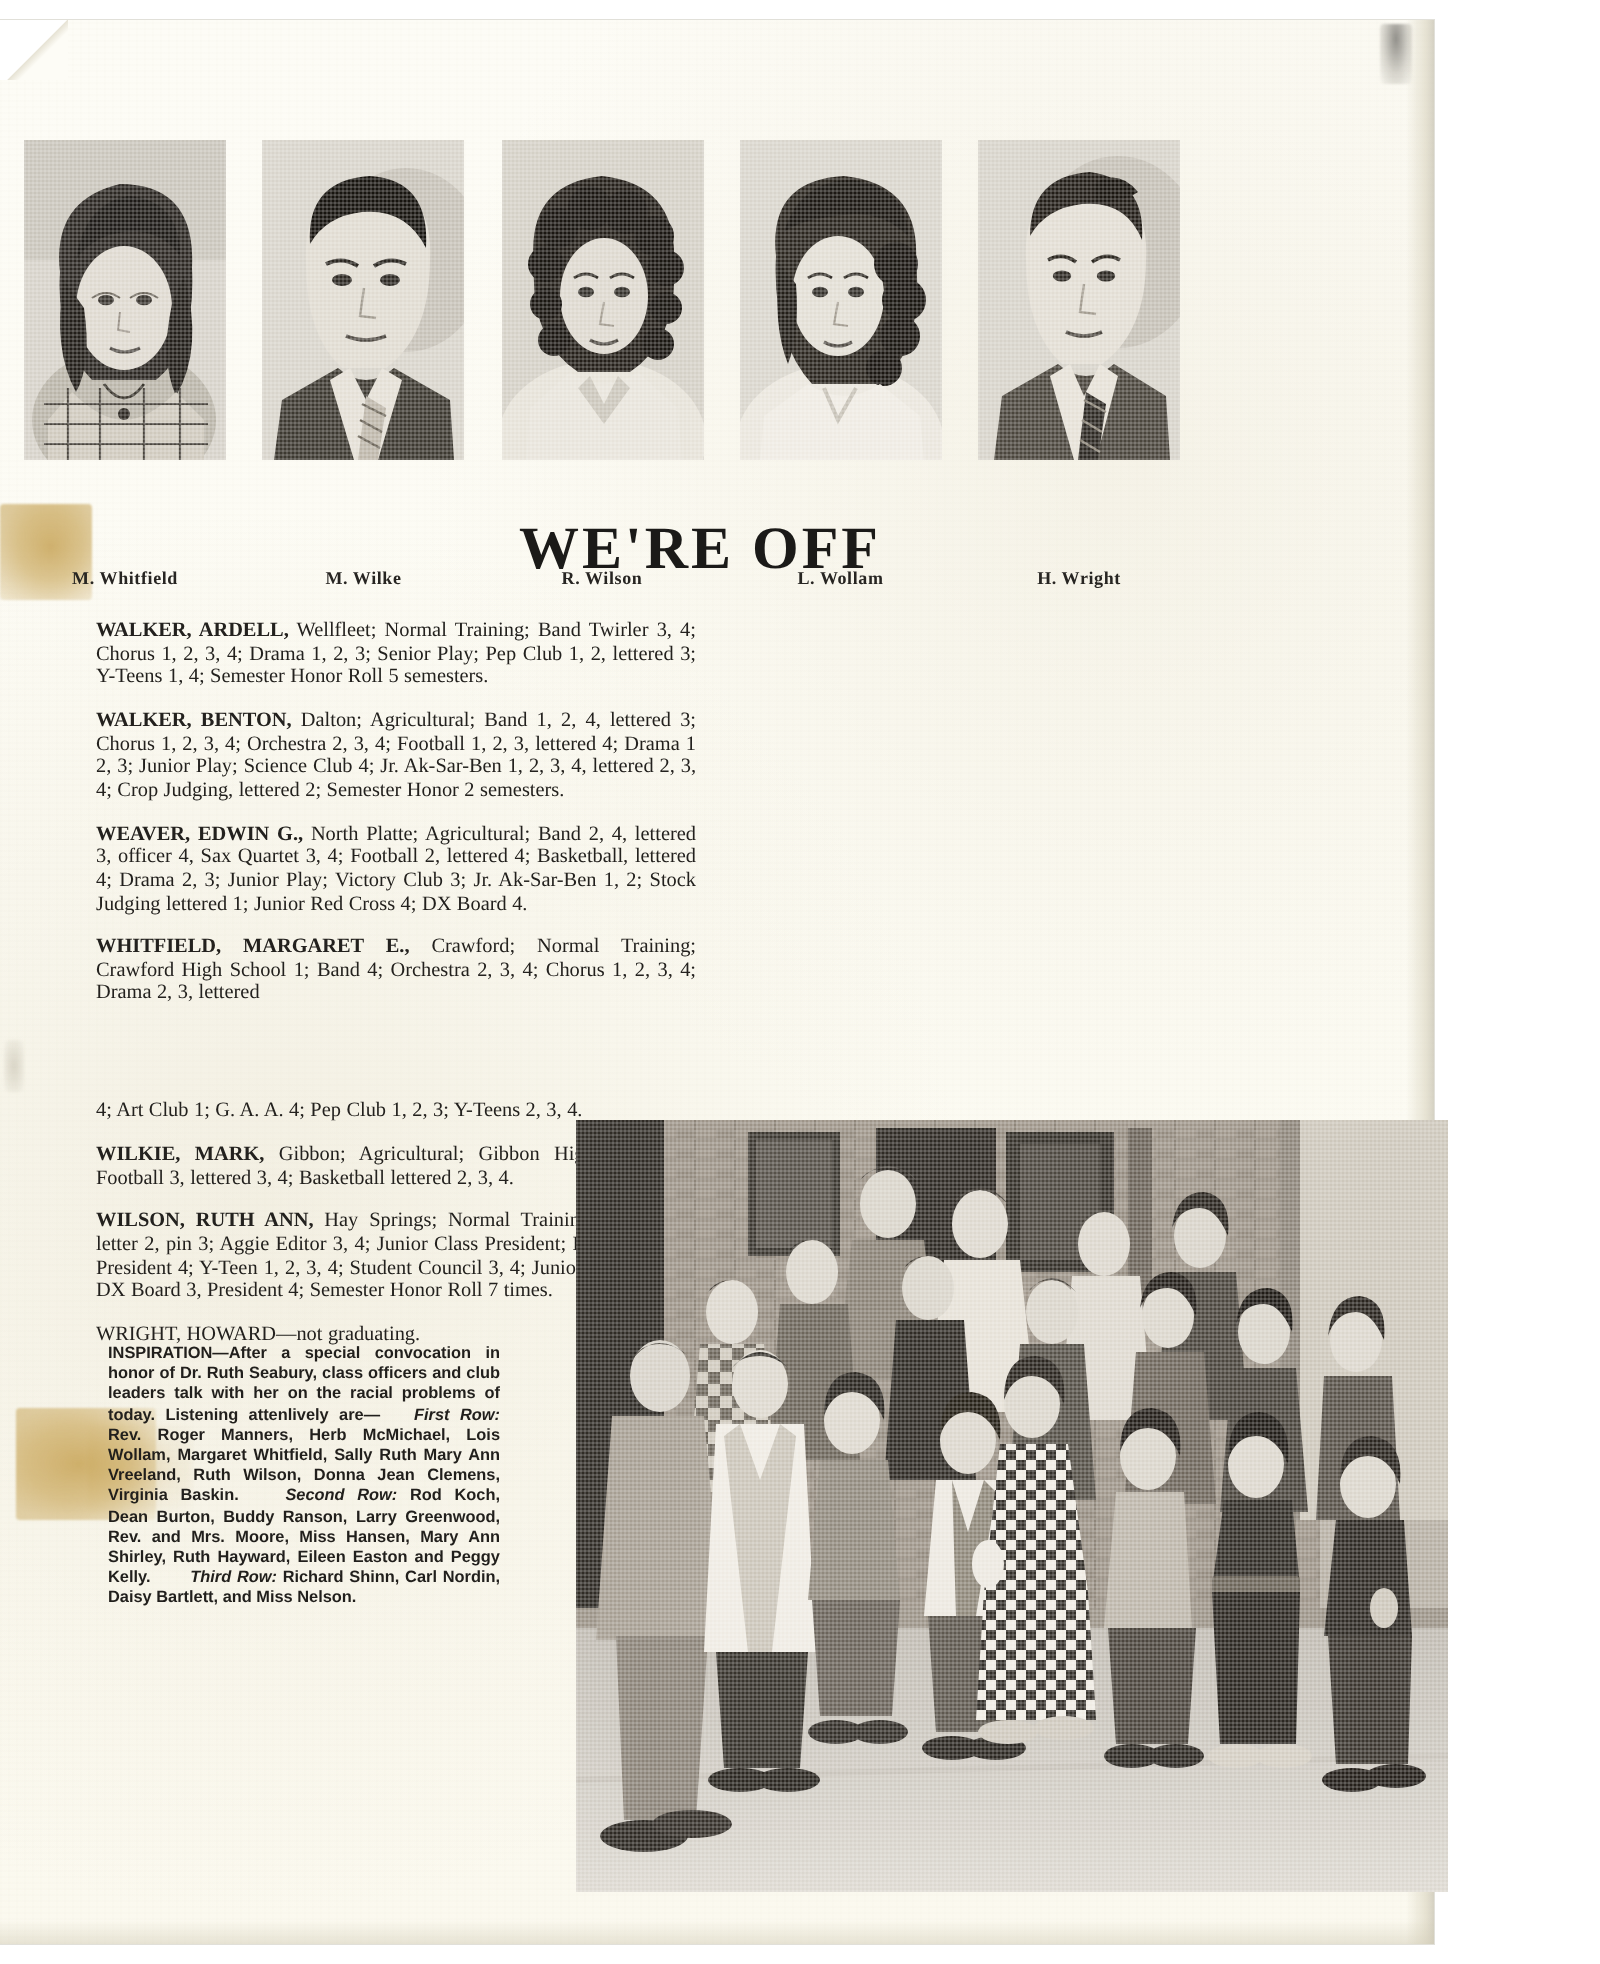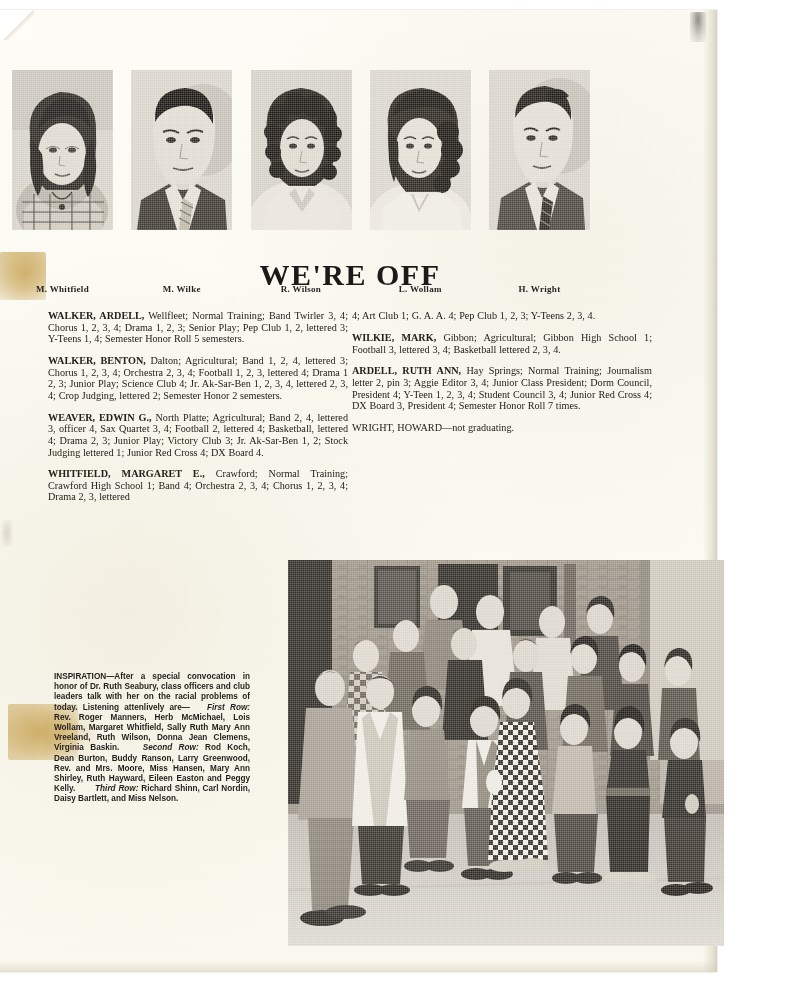--- a/index.html
+++ b/index.html
@@ -157,33 +157,34 @@
     letter-spacing: 1.5px;
     color: #1b1a18;
   }
 
   
   #columns {
     position: absolute;
     left: 48px; top: 300px;
     width: 620px;
     display: flex;
-    gap: 4px;
+    gap: 20px;
+    flex-direction: column;
   }
   .column { width: 300px; }
   .entry {
     font-family: "Liberation Serif", serif;
     font-size: 10.2px;
     line-height: 11.6px;
     color: #23211e;
     text-align: justify;
     margin-bottom: 10px;
     word-spacing: 0.2px;
   }
-  .entry:last-child { margin-bottom: 0; }
+  .entry:last-child { margin-bottom: 17px; }
   .entry b { font-weight: bold; }
 
   
   #inspiration-caption {
     position: absolute;
     left: 54px; top: 672px;
     width: 196px;
     font-family: "Liberation Sans", sans-serif;
     font-weight: bold;
     font-size: 8.2px;
@@ -382,21 +383,21 @@
   <div class="column">
     <p class="entry"><b>WALKER, ARDELL,</b><span> Wellfleet; Normal Training; Band Twirler 3, 4; Chorus 1, 2, 3, 4; Drama 1, 2, 3; Senior Play; Pep Club 1, 2, lettered 3; Y-Teens 1, 4; Semester Honor Roll 5 semesters.</span></p>
     <p class="entry"><b>WALKER, BENTON,</b><span> Dalton; Agricultural; Band 1, 2, 4, lettered 3; Chorus 1, 2, 3, 4; Orchestra 2, 3, 4; Football 1, 2, 3, lettered 4; Drama 1 2, 3; Junior Play; Science Club 4; Jr. Ak-Sar-Ben 1, 2, 3, 4, lettered 2, 3, 4; Crop Judging, lettered 2; Semester Honor 2 semesters.</span></p>
     <p class="entry"><b>WEAVER, EDWIN G.,</b><span> North Platte; Agricultural; Band 2, 4, lettered 3, officer 4, Sax Quartet 3, 4; Football 2, lettered 4; Basketball, lettered 4; Drama 2, 3; Junior Play; Victory Club 3; Jr. Ak-Sar-Ben 1, 2; Stock Judging lettered 1; Junior Red Cross 4; DX Board 4.</span></p>
     <p class="entry"><b>WHITFIELD, MARGARET E.,</b><span> Crawford; Normal Training; Crawford High School 1; Band 4; Orchestra 2, 3, 4; Chorus 1, 2, 3, 4; Drama 2, 3, lettered</span></p>
   </div>
 
   <div class="column">
     <p class="entry"><span>4; Art Club 1; G. A. A. 4; Pep Club 1, 2, 3; Y-Teens 2, 3, 4.</span></p>
     <p class="entry"><b>WILKIE, MARK,</b><span> Gibbon; Agricultural; Gibbon High School 1; Football 3, lettered 3, 4; Basketball lettered 2, 3, 4.</span></p>
-    <p class="entry"><b>ARDELL, RUTH ANN,</b><span> Hay Springs; Normal Training; Journalism letter 2, pin 3; Aggie Editor 3, 4; Junior Class President; Dorm Council, President 4; Y-Teen 1, 2, 3, 4; Student Council 3, 4; Junior Red Cross 4; DX Board 3, President 4; Semester Honor Roll 7 times.</span></p>
+    <p class="entry"><b>WILSON, RUTH ANN,</b><span> Hay Springs; Normal Training; Journalism letter 2, pin 3; Aggie Editor 3, 4; Junior Class President; Dorm Council, President 4; Y-Teen 1, 2, 3, 4; Student Council 3, 4; Junior Red Cross 4; DX Board 3, President 4; Semester Honor Roll 7 times.</span></p>
     <p class="entry"><span>WRIGHT, HOWARD</span><span>—not graduating.</span></p>
   </div>
 
 </div>
 
 <div id="inspiration-caption">
   <b>INSPIRATION</b><span>—After a special convocation in honor of Dr. Ruth Seabury, class officers and club leaders talk with her on the racial problems of today. Listening attenlively are—</span><i>First Row:</i><span> Rev. Roger Manners, Herb McMichael, Lois Wollam, Margaret Whitfield, Sally Ruth Mary Ann Vreeland, Ruth Wilson, Donna Jean Clemens, Virginia Baskin. </span><i>Second Row:</i><span> Rod Koch, Dean Burton, Buddy Ranson, Larry Greenwood, Rev. and Mrs. Moore, Miss Hansen, Mary Ann Shirley, Ruth Hayward, Eileen Easton and Peggy Kelly. </span><i>Third Row:</i><span> Richard Shinn, Carl Nordin, Daisy Bartlett, and Miss Nelson.</span>
 </div>
 
 <div id="group-photo">

